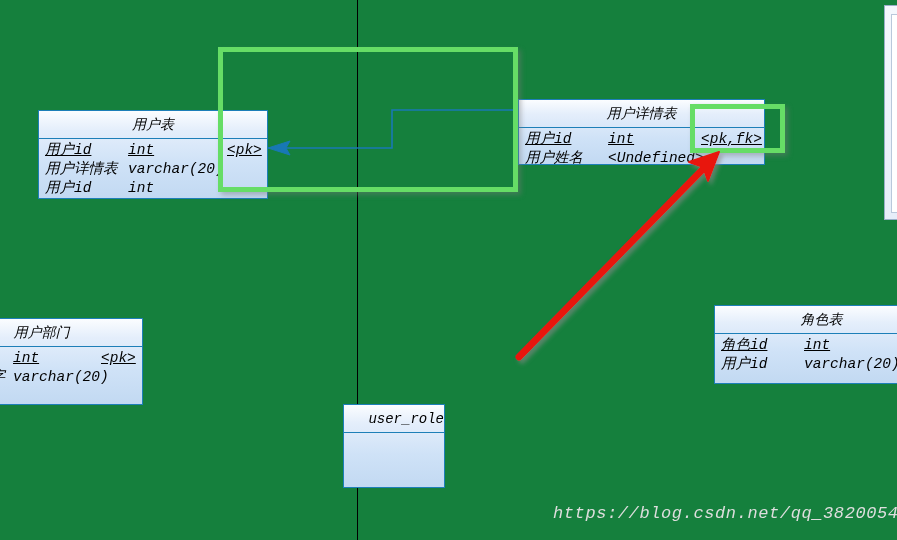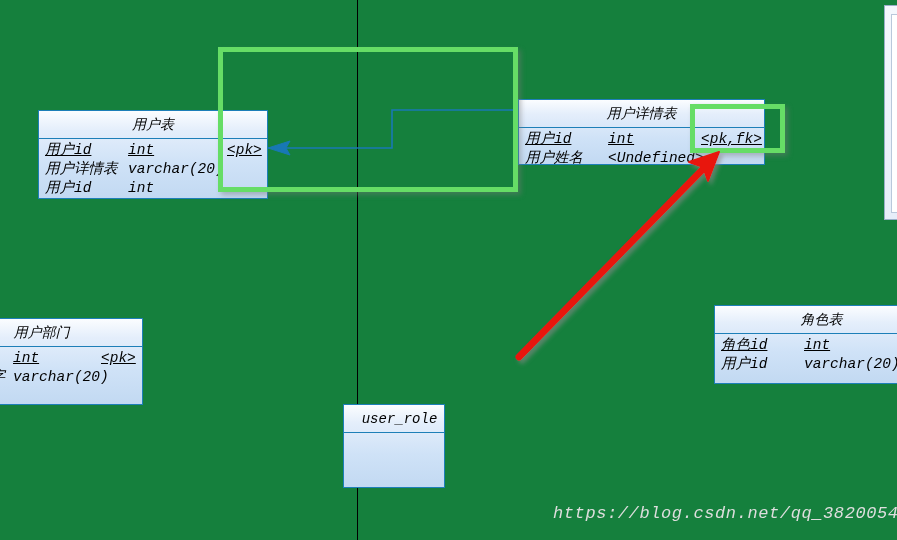--- a/index.html
+++ b/index.html
@@ -38,21 +38,21 @@
     height: 28px;
     line-height: 28px;
     text-align: center;
     font-size: 14px;
     color: #000000;
     border-bottom: 1.5px solid #1d7fb8;
     white-space: nowrap;
     overflow: hidden;
   }
   .entity-title.left-align {
-    text-align: center;
+    text-align: right;
     padding-left: 11px;
   }
   .entity-body {
     position: relative;
     padding: 2px 0 0 0;
   }
   .attr-row {
     position: relative;
     height: 19px;
     line-height: 19px;

